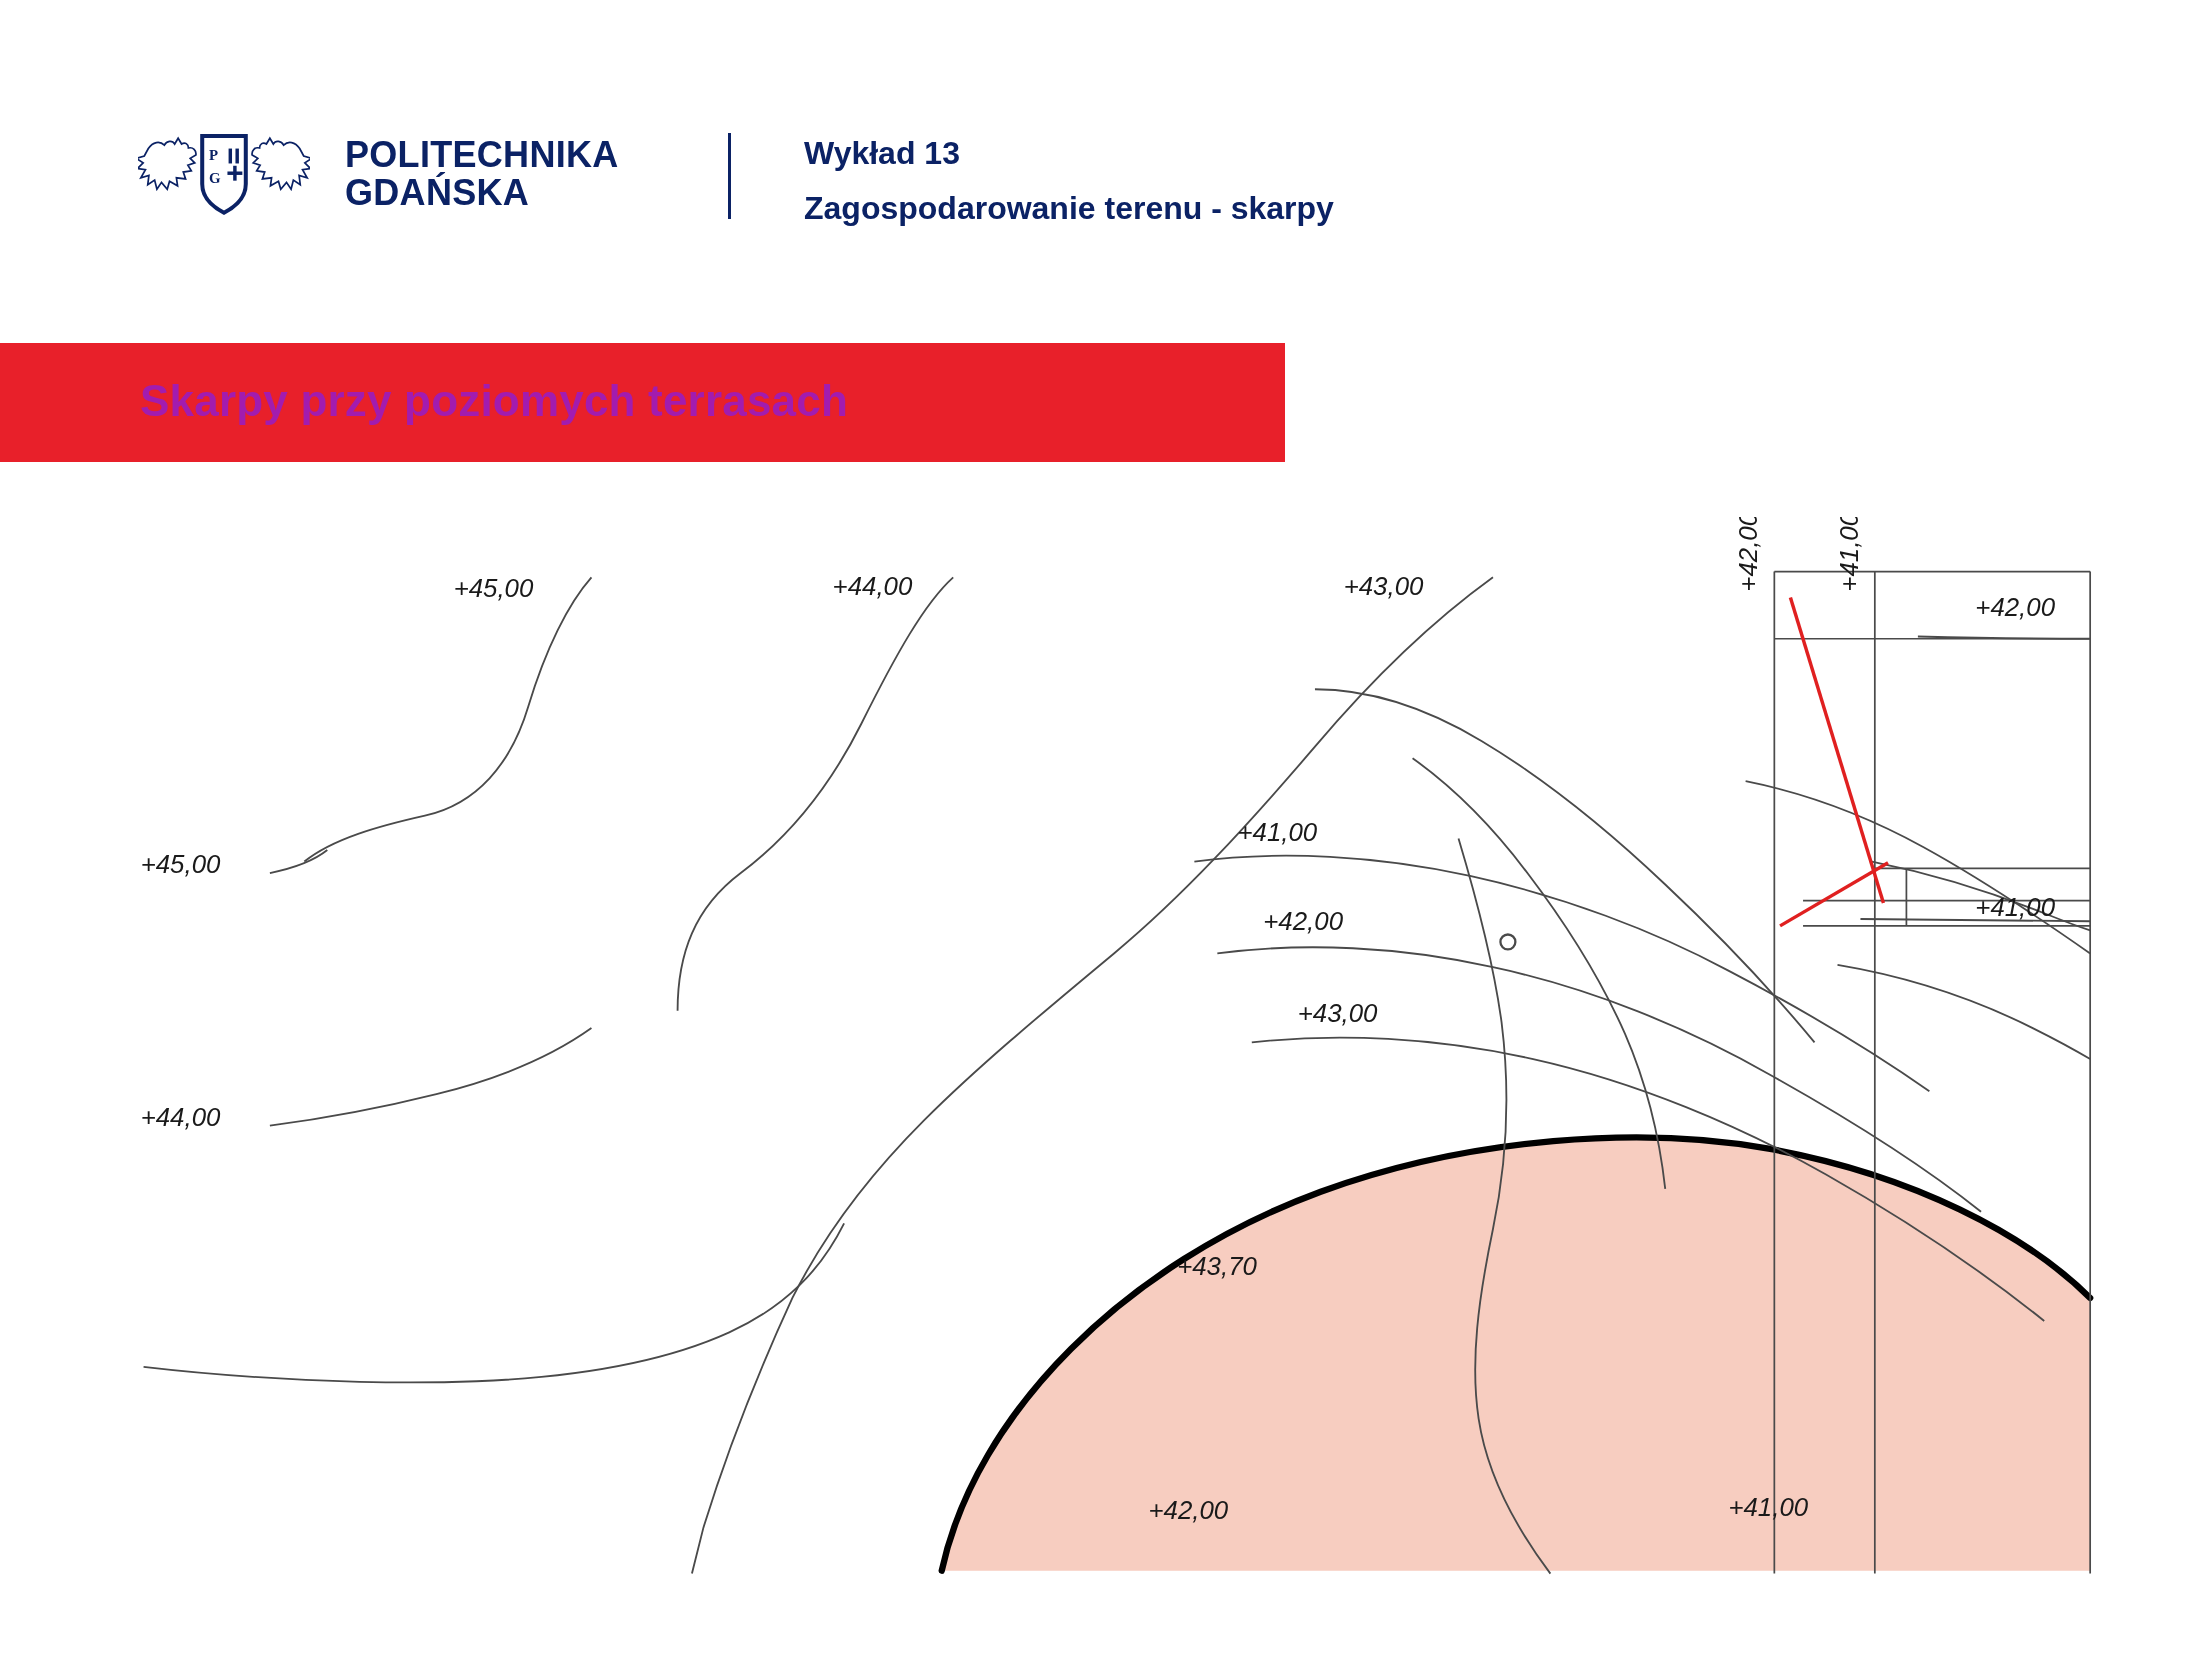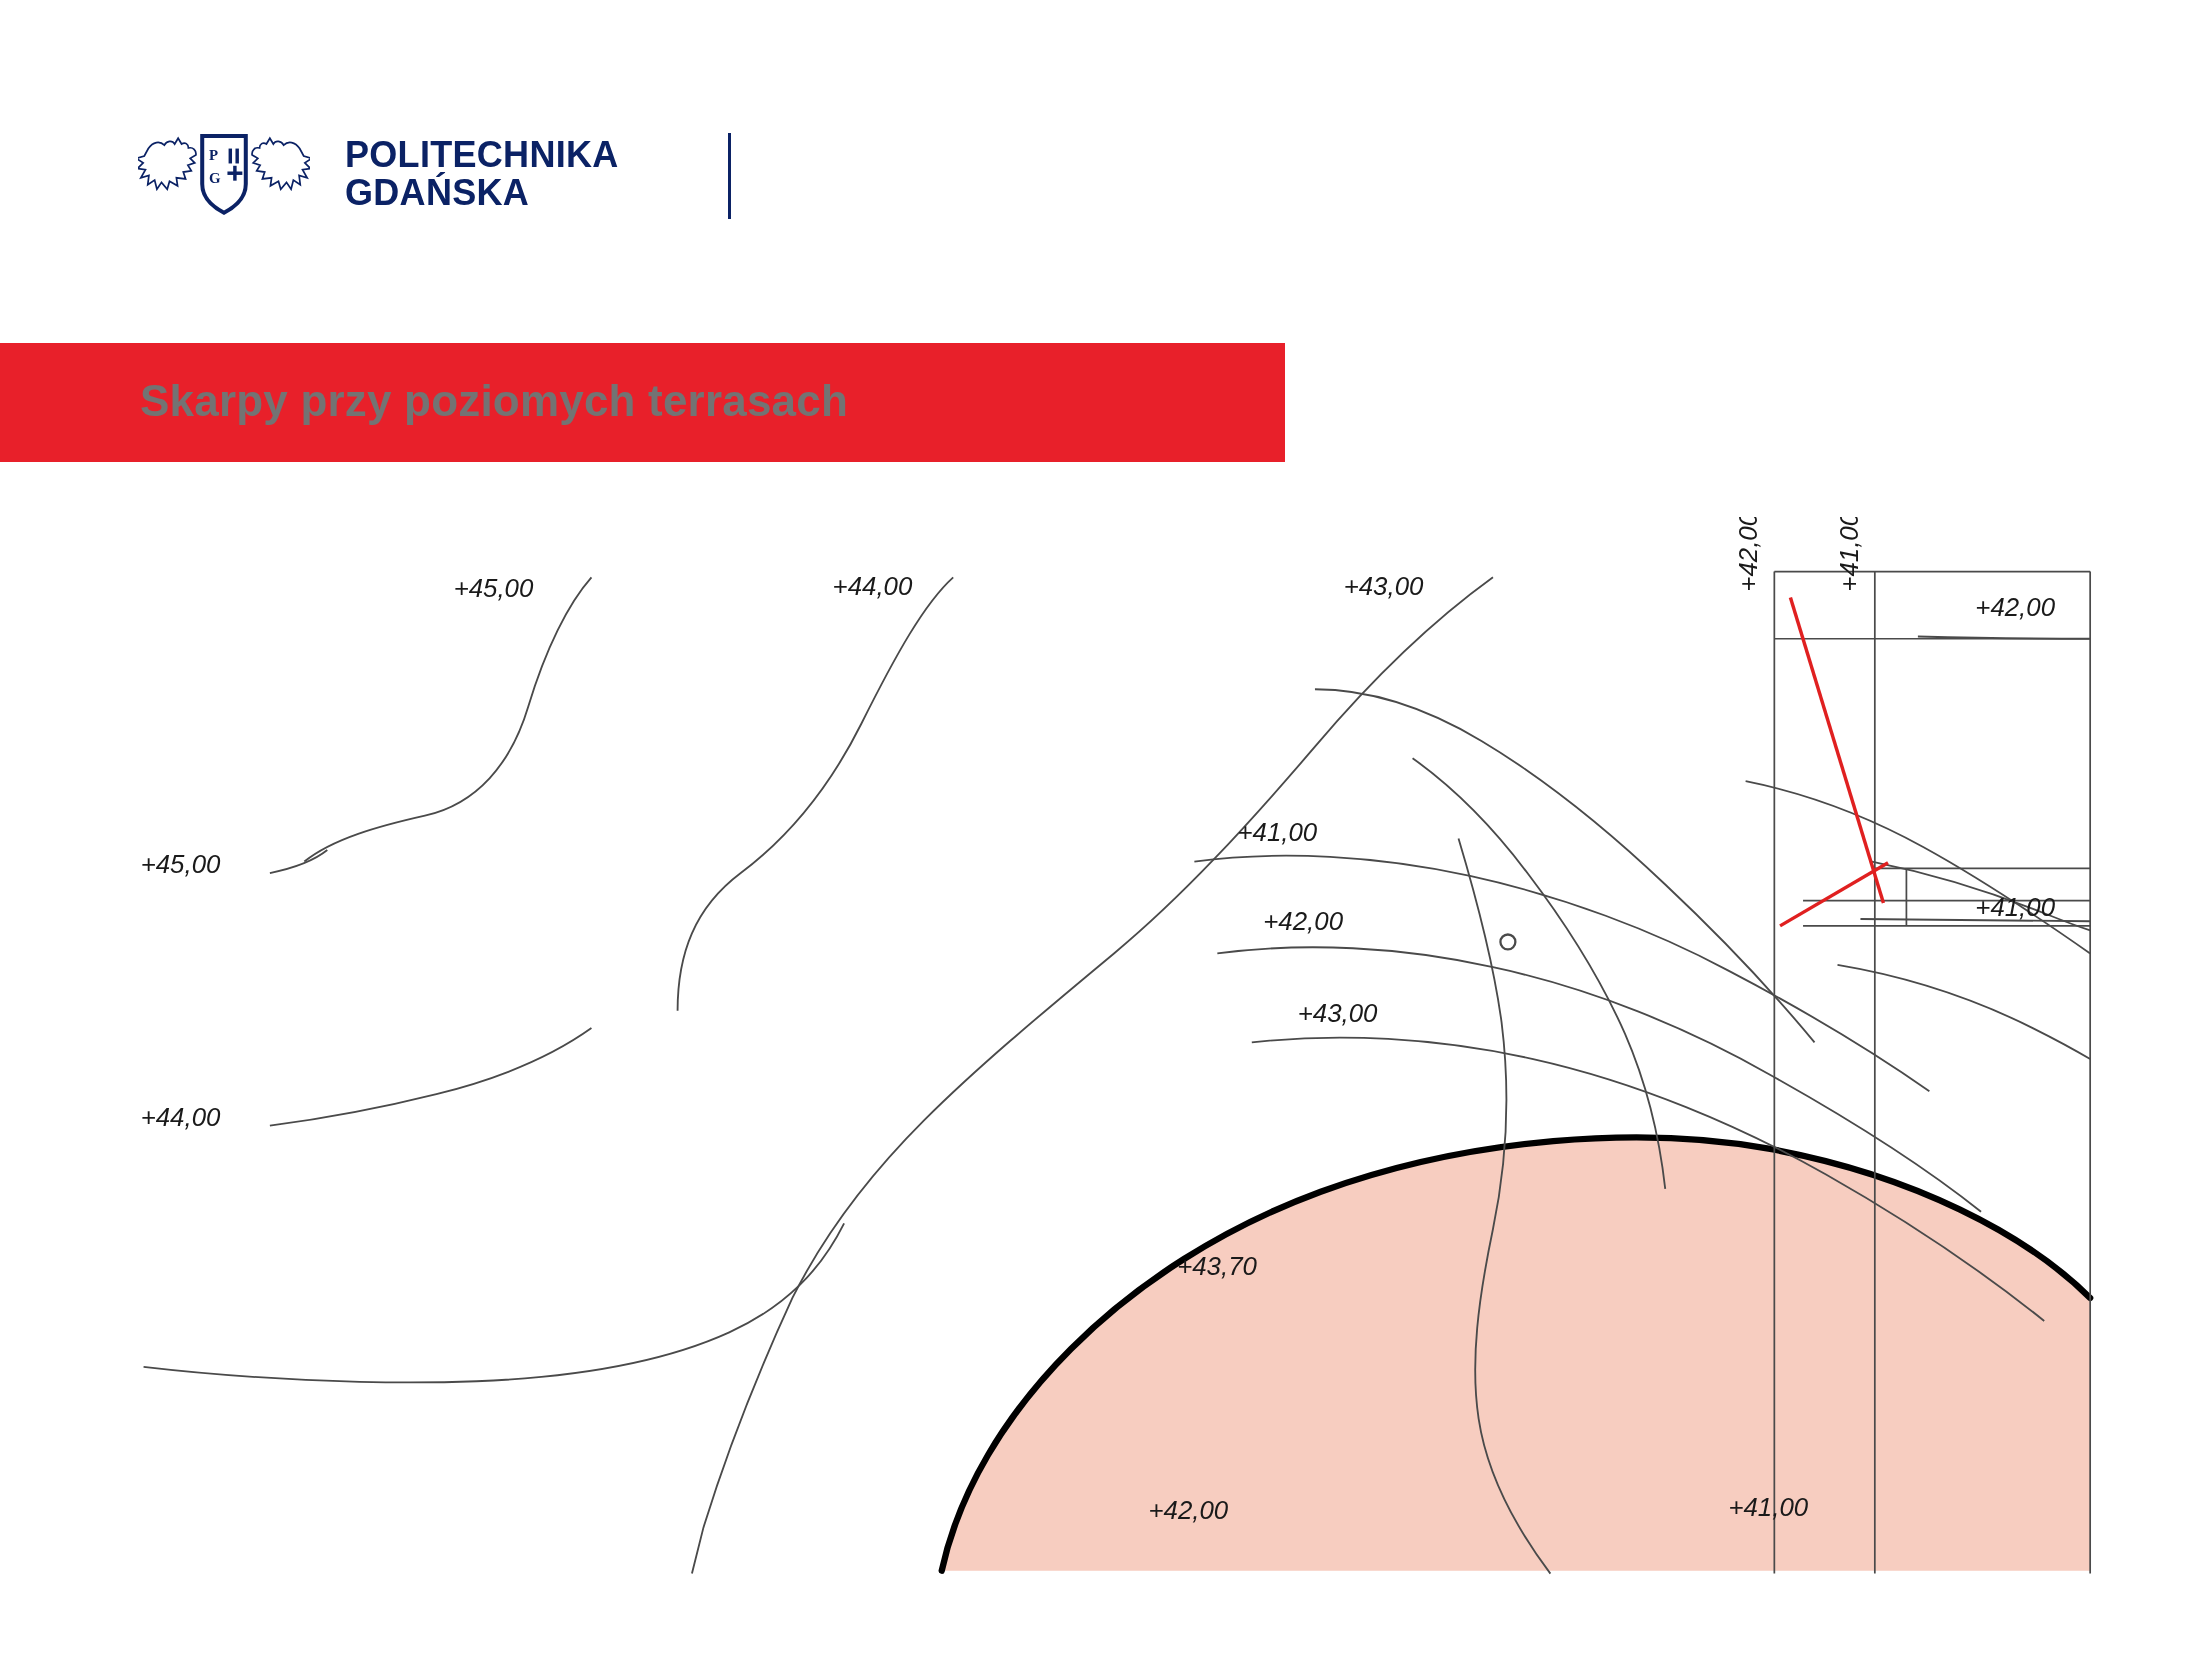--- a/index.html
+++ b/index.html
@@ -75,21 +75,21 @@
     left: 0;
     top: 343px;
     width: 1285px;
     height: 119px;
     background: #e8202a;
   }
   .title-bar-text {
     position: absolute;
     left: 140px;
     top: 376px;
-    color: #737373;
+    color: #a21caf;
     font-size: 44px;
     font-weight: bold;
     letter-spacing: 0.2px;
   }
 
   
   .drawing {
     position: absolute;
     left: 0;
     top: 517px;
@@ -138,20 +138,24 @@
         <rect x="166" y="74" width="6" height="26"></rect>
       </g>
     </svg>
 
     <div class="uni-name">POLITECHNIKA
 GDAŃSKA</div>
   </div>
 
   <div class="vdivider"></div>
 
+  <div class="lecture-block">
+    <div class="lecture-no">Wykład 13</div>
+    <div class="lecture-title">Zagospodarowanie terenu - skarpy</div>
+  </div>
 </div>
 
 <div class="title-bar"></div>
 <div class="title-bar-text">Skarpy przy poziomych terrasach</div>
 
 <div class="drawing">
   <svg width="2205" height="1137" viewBox="0 0 3840 1980">
 
     <path fill="#f7cdc0" stroke="none" d="M1640 1835 C1700 1560 1960 1300 2300 1175 C2560 1080 2860 1060 3080 1100
              C3330 1145 3530 1250 3640 1360 L3640 1835 Z"></path>

